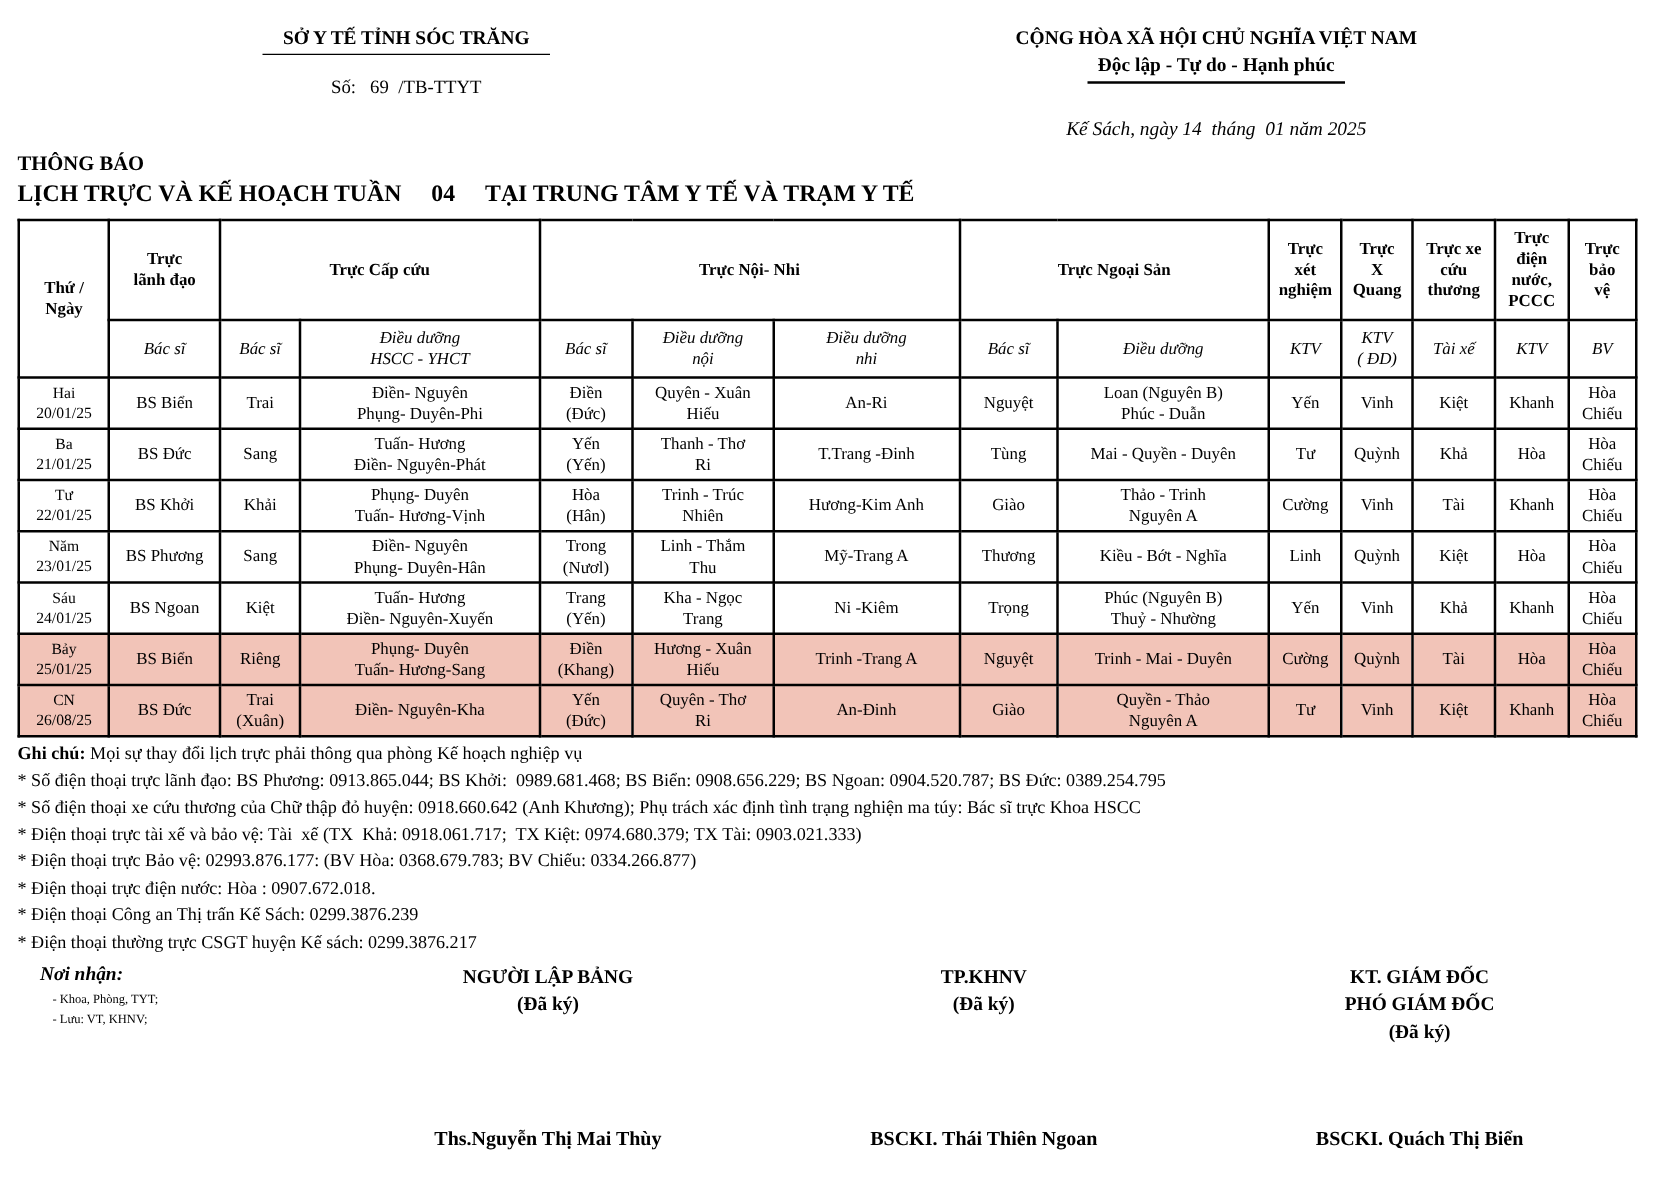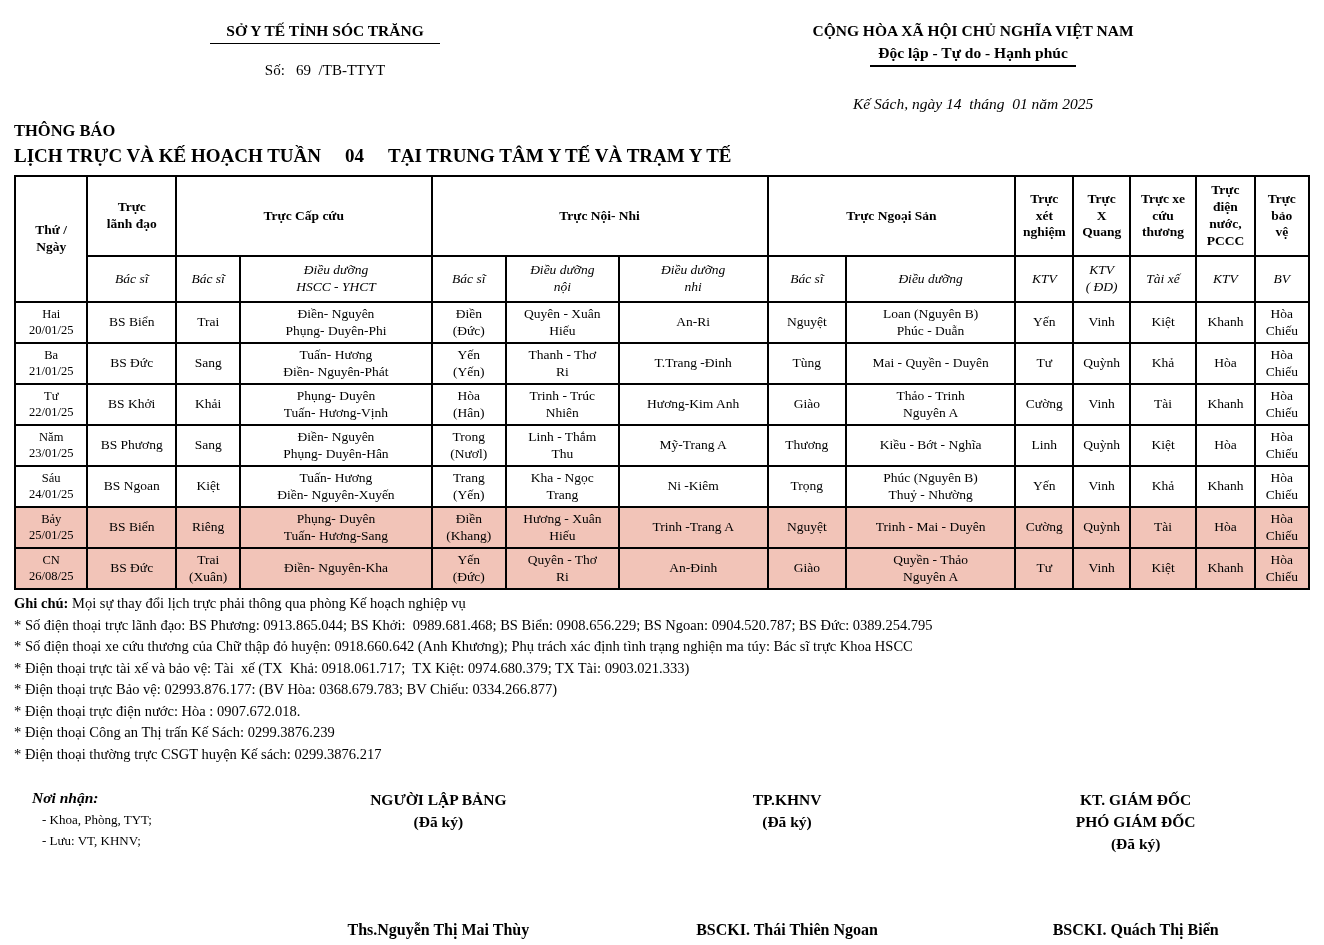--- a/index.html
+++ b/index.html
@@ -47,24 +47,24 @@
   tbody td.day { font-size: 12.5px; }
   tbody tr.hl td { background: var(--hl); }
 
   
   .notes { margin-top: 5px; font-size: 14.5px; }
   .note-first { margin: 2px 0; }
   .note-first .b { font-weight: bold; }
   .note-line { margin: 4.5px 0; white-space: pre-wrap; }
 
   
-  .sign-area { display: flex; margin-top: 26px; font-family: Liberation Serif, serif; }
+  .sign-area { display: flex; margin-top: 8px; font-family: Liberation Serif, serif; }
   .recipients { width: 250px; padding-left: 18px; }
   .rec-label { font-weight: bold; font-style: italic; font-size: 15.5px; }
-  .rec-item { font-size: 13px; margin-top: 5px; padding-left: 10px; }
+  .rec-item { font-size: 10px; margin-top: 5px; padding-left: 10px; }
   .sig-cols { flex: 1; display: flex; }
   .sig-col { flex: 1; display: flex; flex-direction: column; align-items: center;
              height: 150px; text-align: center; }
   .sig-title { font-weight: bold; font-size: 15.5px; line-height: 1.45; }
   .sig-signed { font-weight: bold; font-size: 15.5px; line-height: 1.45; }
   .sig-name { font-weight: bold; font-size: 16px; margin-top: auto; }
 </style>
 </head>
 <body>
 

